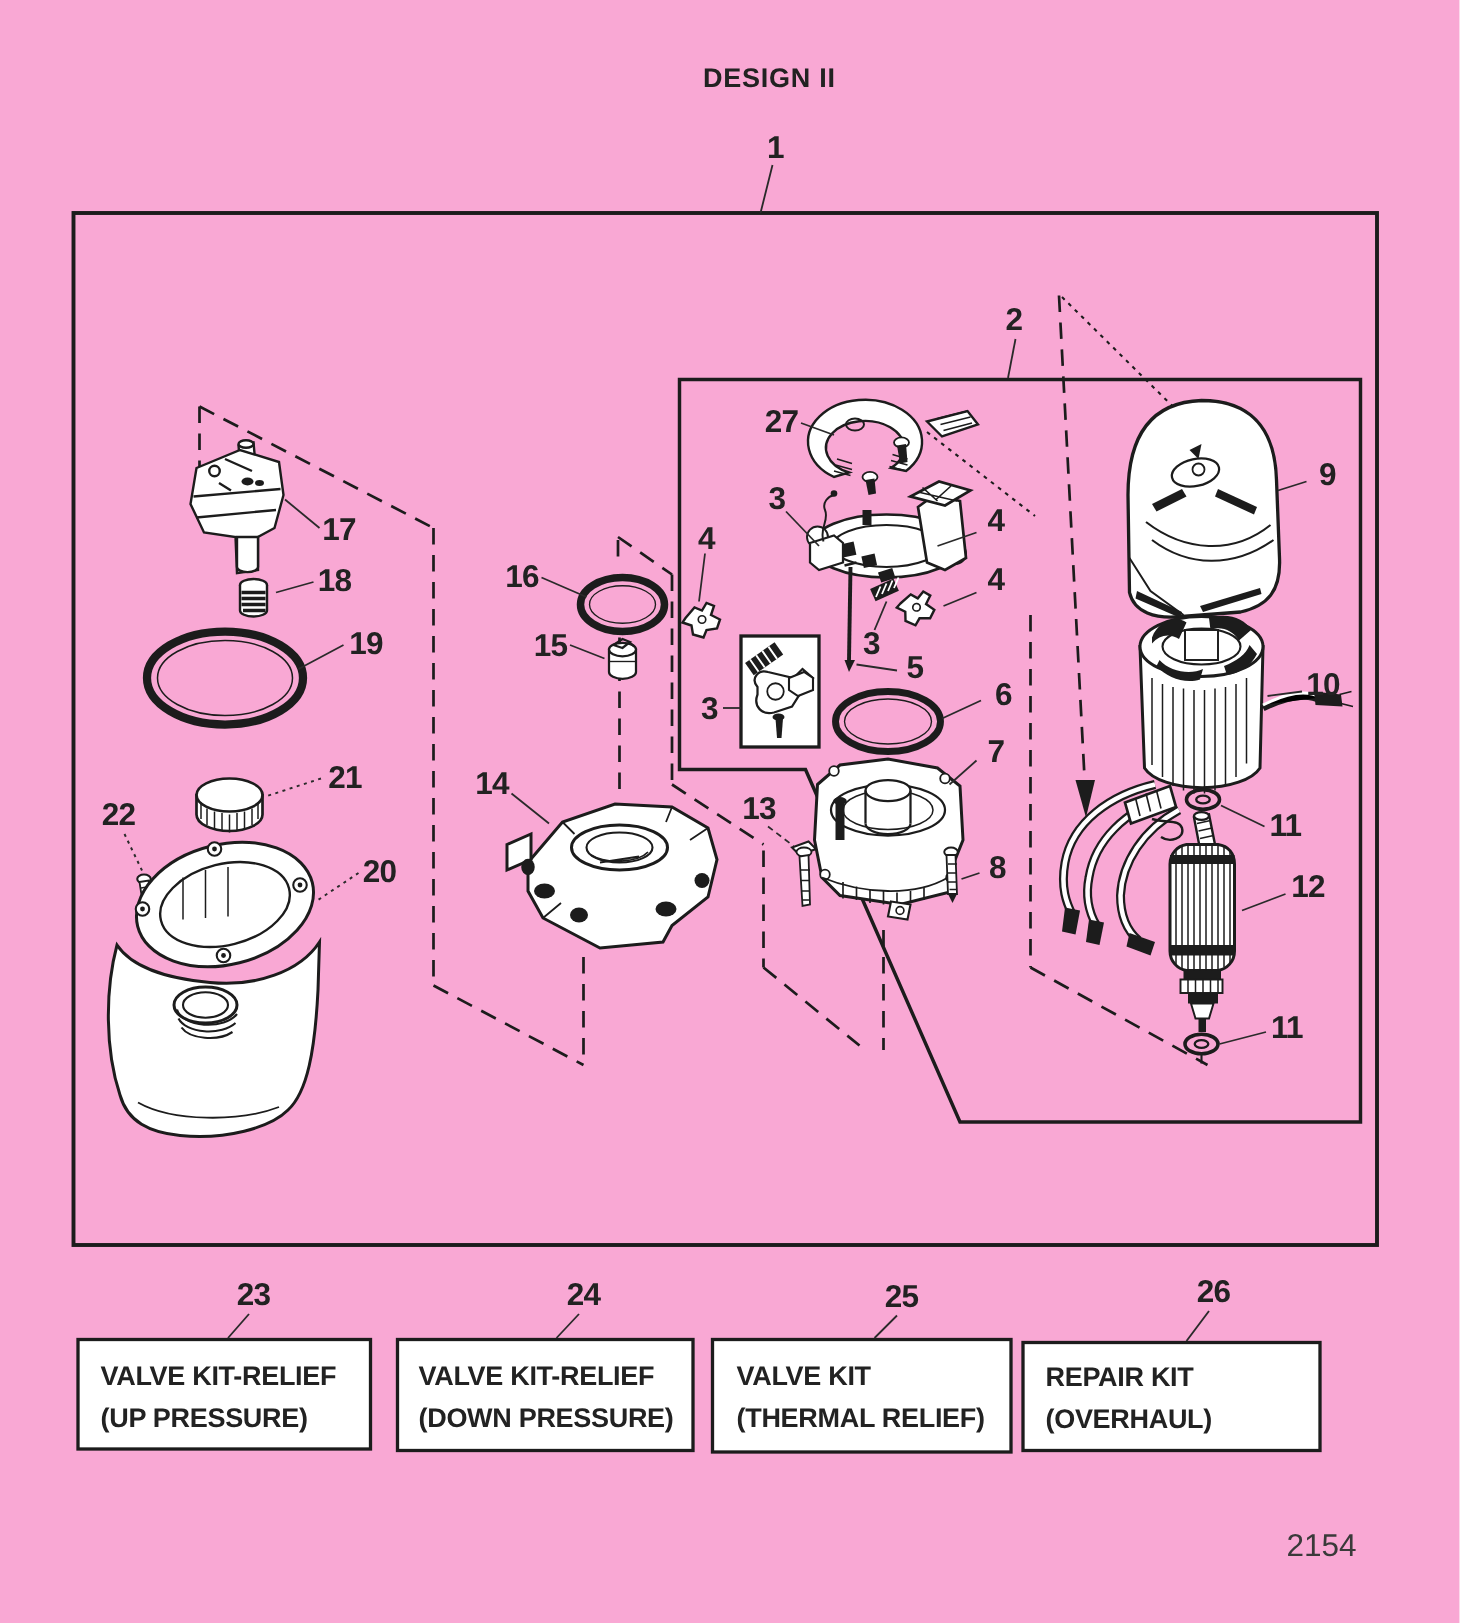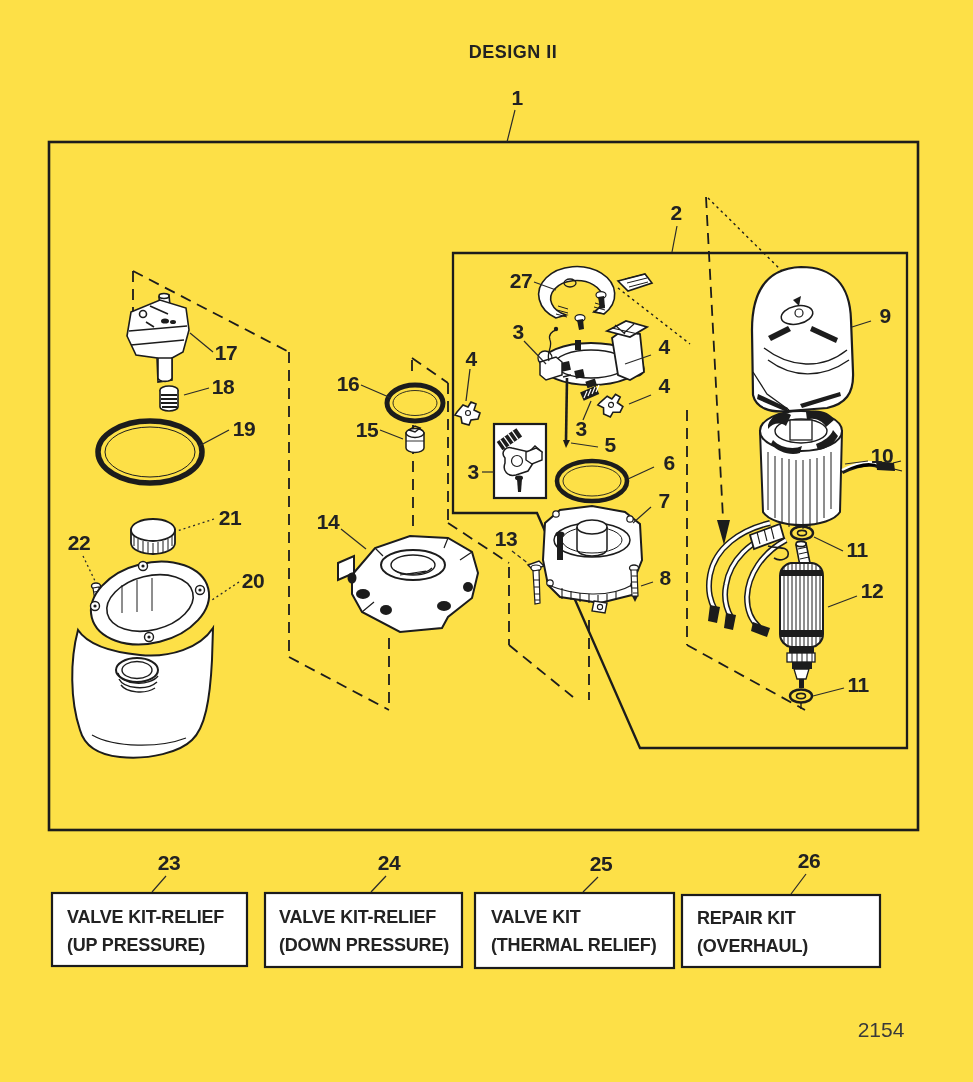--- a/index.html
+++ b/index.html
@@ -1,16 +1,16 @@
 <!DOCTYPE html>
 <html><head>
 <meta charset="utf-8">
 <style>
   html,body{margin:0;padding:0;background:#ffffff;}
-  .sheet{position:relative;width:973px;height:1082px;background:#fde047;overflow:hidden;
+  .sheet{position:relative;width:973px;height:1082px;background:#f9a8d4;overflow:hidden;
          font-family:"Liberation Sans", sans-serif;}
   svg{position:absolute;left:0;top:0;}
   svg text{font-family:"Liberation Sans","DejaVu Sans",sans-serif;fill:#222;}
   .callout{font-size:21px;font-weight:bold;letter-spacing:-0.5px;}
   .title-text{font-size:18px;font-weight:bold;letter-spacing:0.5px;}
   .kit-text{font-size:18px;font-weight:bold;letter-spacing:-0.2px;}
   .pageno{font-size:21px;fill:#3a3a3a;}
   .oln{stroke:#1c1c1c;fill:none;}
   .wht{stroke:#1c1c1c;fill:#ffffff;}
   .blk{stroke:none;fill:#1c1c1c;}

